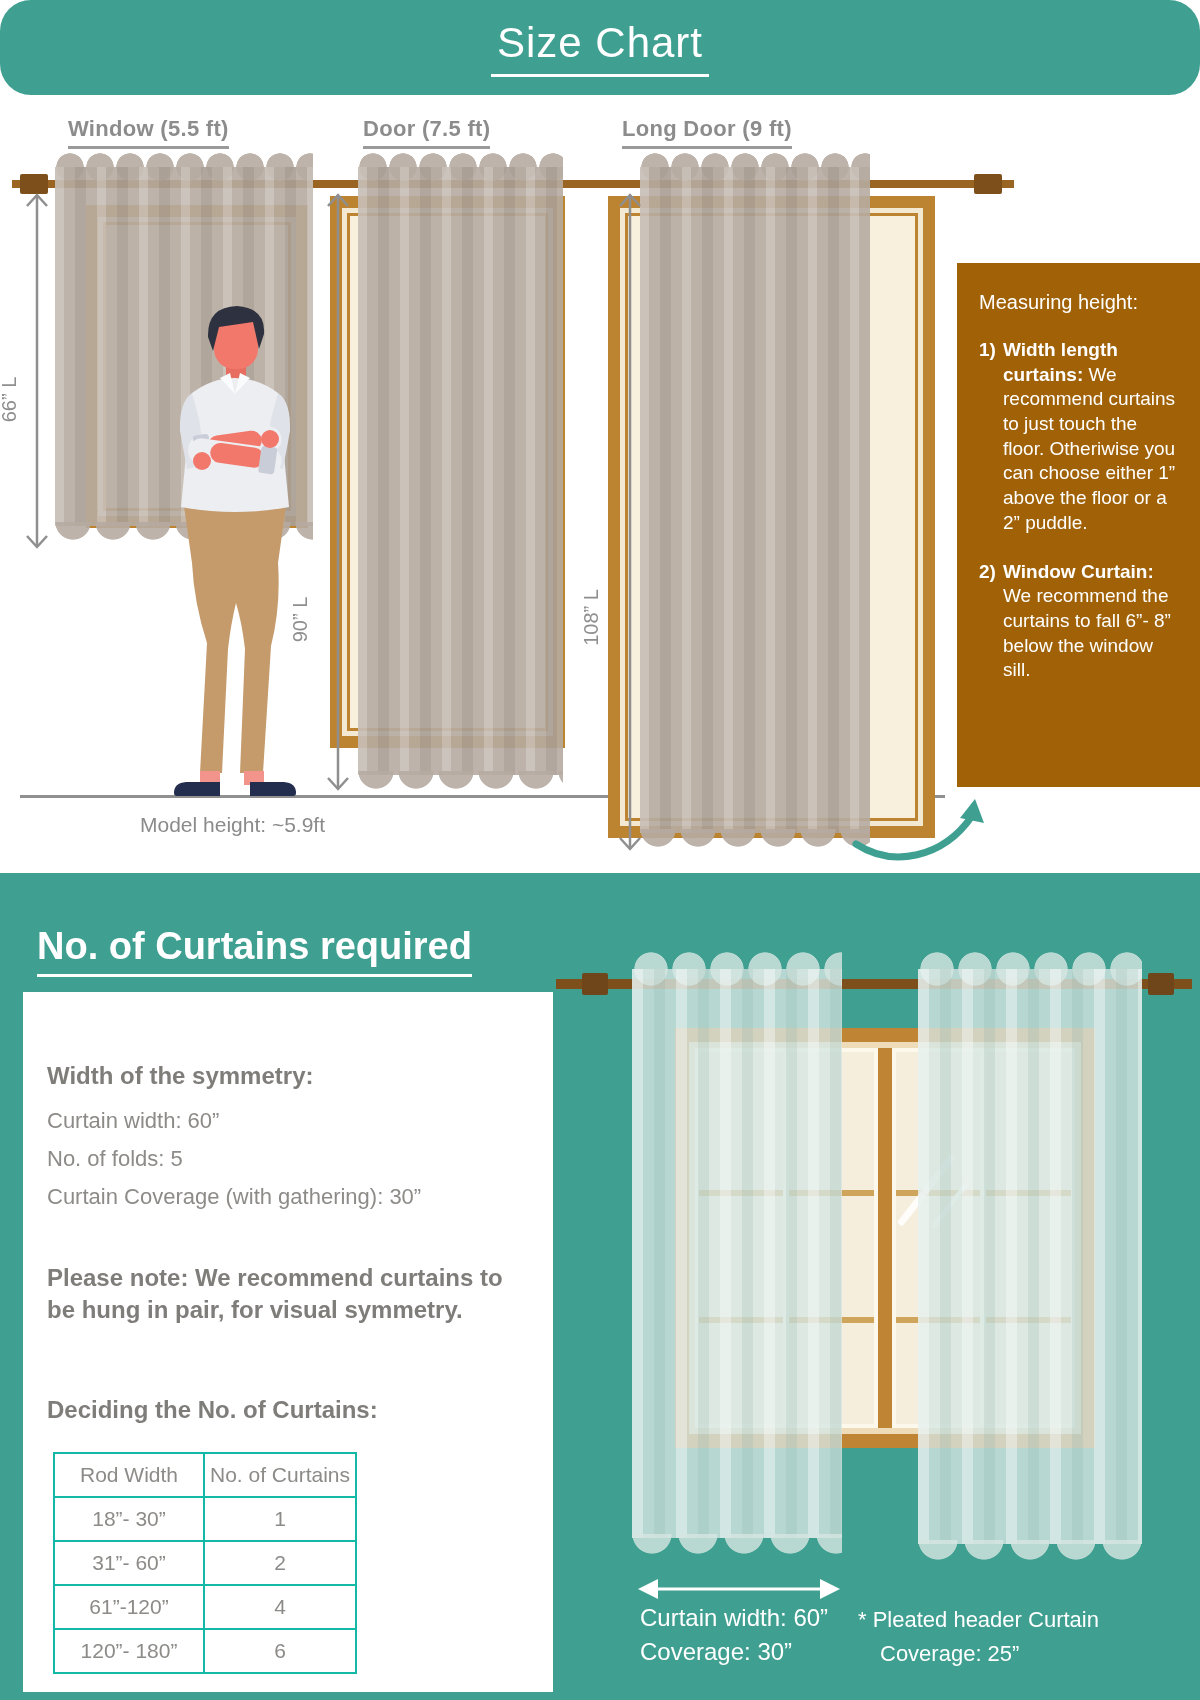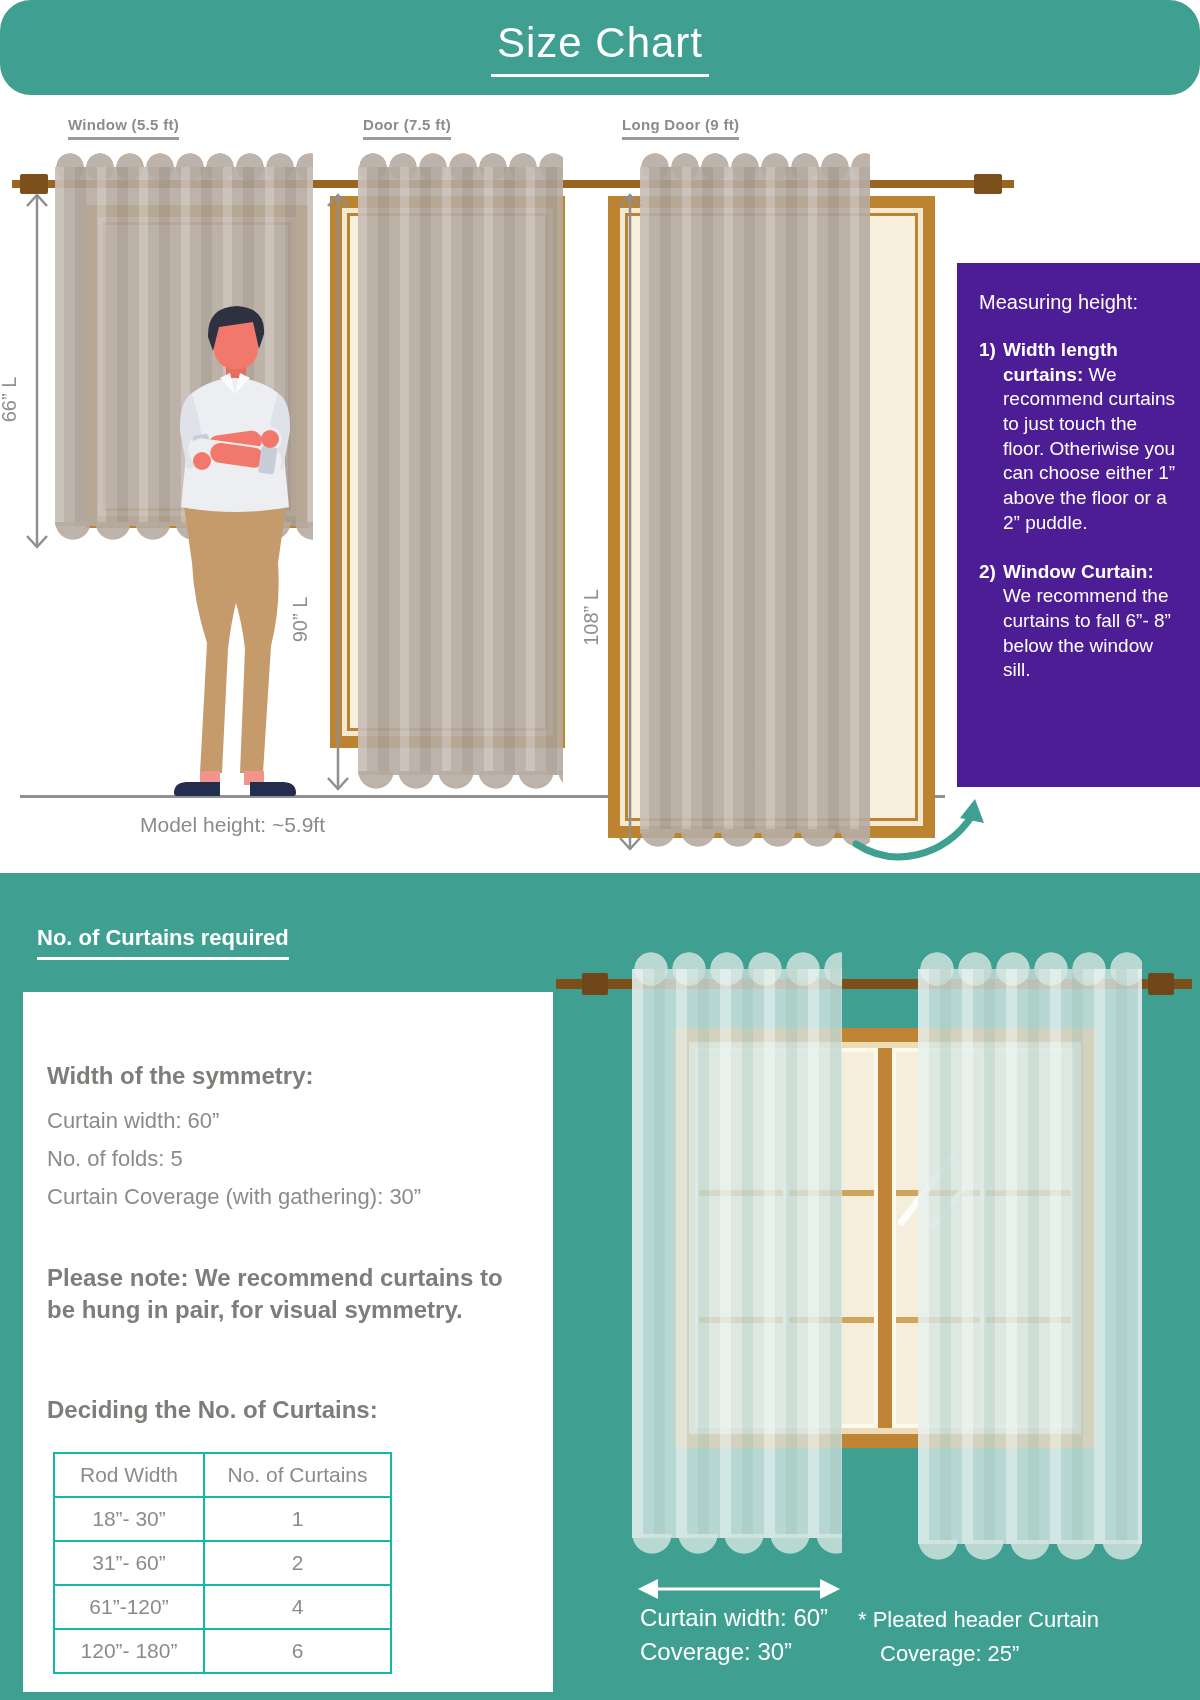--- a/index.html
+++ b/index.html
@@ -7,21 +7,21 @@
   #stage{position:relative;width:1200px;height:1700px;overflow:hidden;
          font-family:"Liberation Sans",sans-serif;background:#ffffff;}
 
   
   .header{position:absolute;left:0;top:0;width:1200px;height:95px;background:#3fa091;
           display:flex;align-items:center;justify-content:center;border-radius:31px;}
   .header .title{color:#ffffff;font-size:42px;font-weight:400;letter-spacing:1px;
           border-bottom:3px solid #ffffff;padding:0 6px 7px 6px;}
 
   
-  .col-label{position:absolute;top:116px;color:#8c8c8c;font-size:15px;font-weight:bold;
+  .col-label{position:absolute;top:116px;color:#8c8c8c;font-size:22px;font-weight:bold;
           letter-spacing:.3px;border-bottom:3px solid #9a9a9a;padding-bottom:4px;white-space:nowrap;}
   .lbl-window{left:68px;}  .lbl-door{left:363px;}  .lbl-longdoor{left:622px;}
 
   .rod-top{position:absolute;left:12px;top:180px;width:1002px;height:8px;background:#9a6522;z-index:3;}
   .finial{position:absolute;width:28px;height:20px;background:#7d4f1b;top:174px;z-index:3;border-radius:2px;}
   .finial.left{left:20px;}  .finial.right{left:974px;}
 
   .frame{position:absolute;border:12px solid #bc8331;background:#f3e8d2;z-index:2;}
   .frame .inner{position:absolute;inset:5px;border:3px solid #bc8331;background:#f8efdc;}
   .grid2x3{background-image:
@@ -56,44 +56,44 @@
   
   .va{position:absolute;z-index:6;}
   .va line,.va polyline{stroke:#8f8f8f;stroke-width:2.5;fill:none;}
   .vlabel{position:absolute;color:#8f8f8f;font-size:20px;white-space:nowrap;
           transform:rotate(-90deg);z-index:6;}
 
   .floor{position:absolute;left:20px;top:795px;width:925px;height:3px;background:#909090;z-index:1;}
   .model-note{position:absolute;left:140px;top:813px;color:#8b8b8b;font-size:21px;z-index:6;}
 
   
-  .mbox{position:absolute;left:957px;top:263px;width:243px;height:524px;background:#4c1d95;
+  .mbox{position:absolute;left:957px;top:263px;width:243px;height:524px;background:#a16207;
         color:#ffffff;padding:28px 20px 20px 22px;z-index:6;}
   .mbox-title{font-size:20px;margin-bottom:24px;}
   .mbox-item{position:relative;padding-left:24px;font-size:19px;line-height:1.3;margin-bottom:24px;}
   .mbox-item .num{position:absolute;left:0;top:0;font-weight:bold;}
   .mbox-item b{font-weight:bold;}
 
   .curve-arrow{position:absolute;left:848px;top:798px;z-index:6;}
 
   
   .section2{position:absolute;left:0;top:873px;width:1200px;height:827px;background:#3fa091;}
-  .s2-heading{position:absolute;left:37px;top:925px;color:#ffffff;font-size:22px;font-weight:bold;
+  .s2-heading{position:absolute;left:37px;top:925px;color:#ffffff;font-size:38px;font-weight:bold;
         border-bottom:3px solid #ffffff;padding-bottom:6px;z-index:2;white-space:nowrap;}
   .info-box{position:absolute;left:23px;top:992px;width:530px;height:700px;background:#ffffff;z-index:2;}
   .w-title{position:absolute;left:47px;top:1062px;color:#7f7d7a;font-size:24px;font-weight:bold;z-index:3;}
   .spec{position:absolute;left:47px;color:#8d8b88;font-size:22px;z-index:3;}
   .spec1{top:1108px;} .spec2{top:1146px;} .spec3{top:1184px;}
   .note{position:absolute;left:47px;top:1262px;width:460px;color:#7f7d7a;font-size:24px;
         font-weight:bold;line-height:1.32;z-index:3;}
   .t-title{position:absolute;left:47px;top:1396px;color:#7f7d7a;font-size:24px;font-weight:bold;z-index:3;}
   table.ctable{position:absolute;left:53px;top:1452px;border-collapse:collapse;z-index:3;}
   .ctable td,.ctable th{border:2px solid #14b8a6;color:#8d8b88;font-size:21px;font-weight:400;
         text-align:center;height:44px;padding:0;}
-  .ctable .c1{width:150px;} .ctable .c2{width:187px;}
+  .ctable .c1{width:150px;} .ctable .c2{width:152px;}
 
   
   .rod-bottom{position:absolute;left:556px;top:979px;width:636px;height:10px;background:#7d4f1b;z-index:3;}
   .bfinial{position:absolute;width:26px;height:22px;background:#6f451a;top:973px;z-index:3;border-radius:2px;}
   .bfinial.left{left:582px;} .bfinial.right{left:1148px;}
 
   .bwindow{position:absolute;left:675px;top:1028px;width:420px;height:420px;z-index:2;
         background:#c08435;padding:14px;}
   .bw-light{width:100%;height:100%;background:#eedcb8;padding:6px;}
   .bw-white{width:100%;height:100%;background:#c08435;display:flex;gap:14px;}

